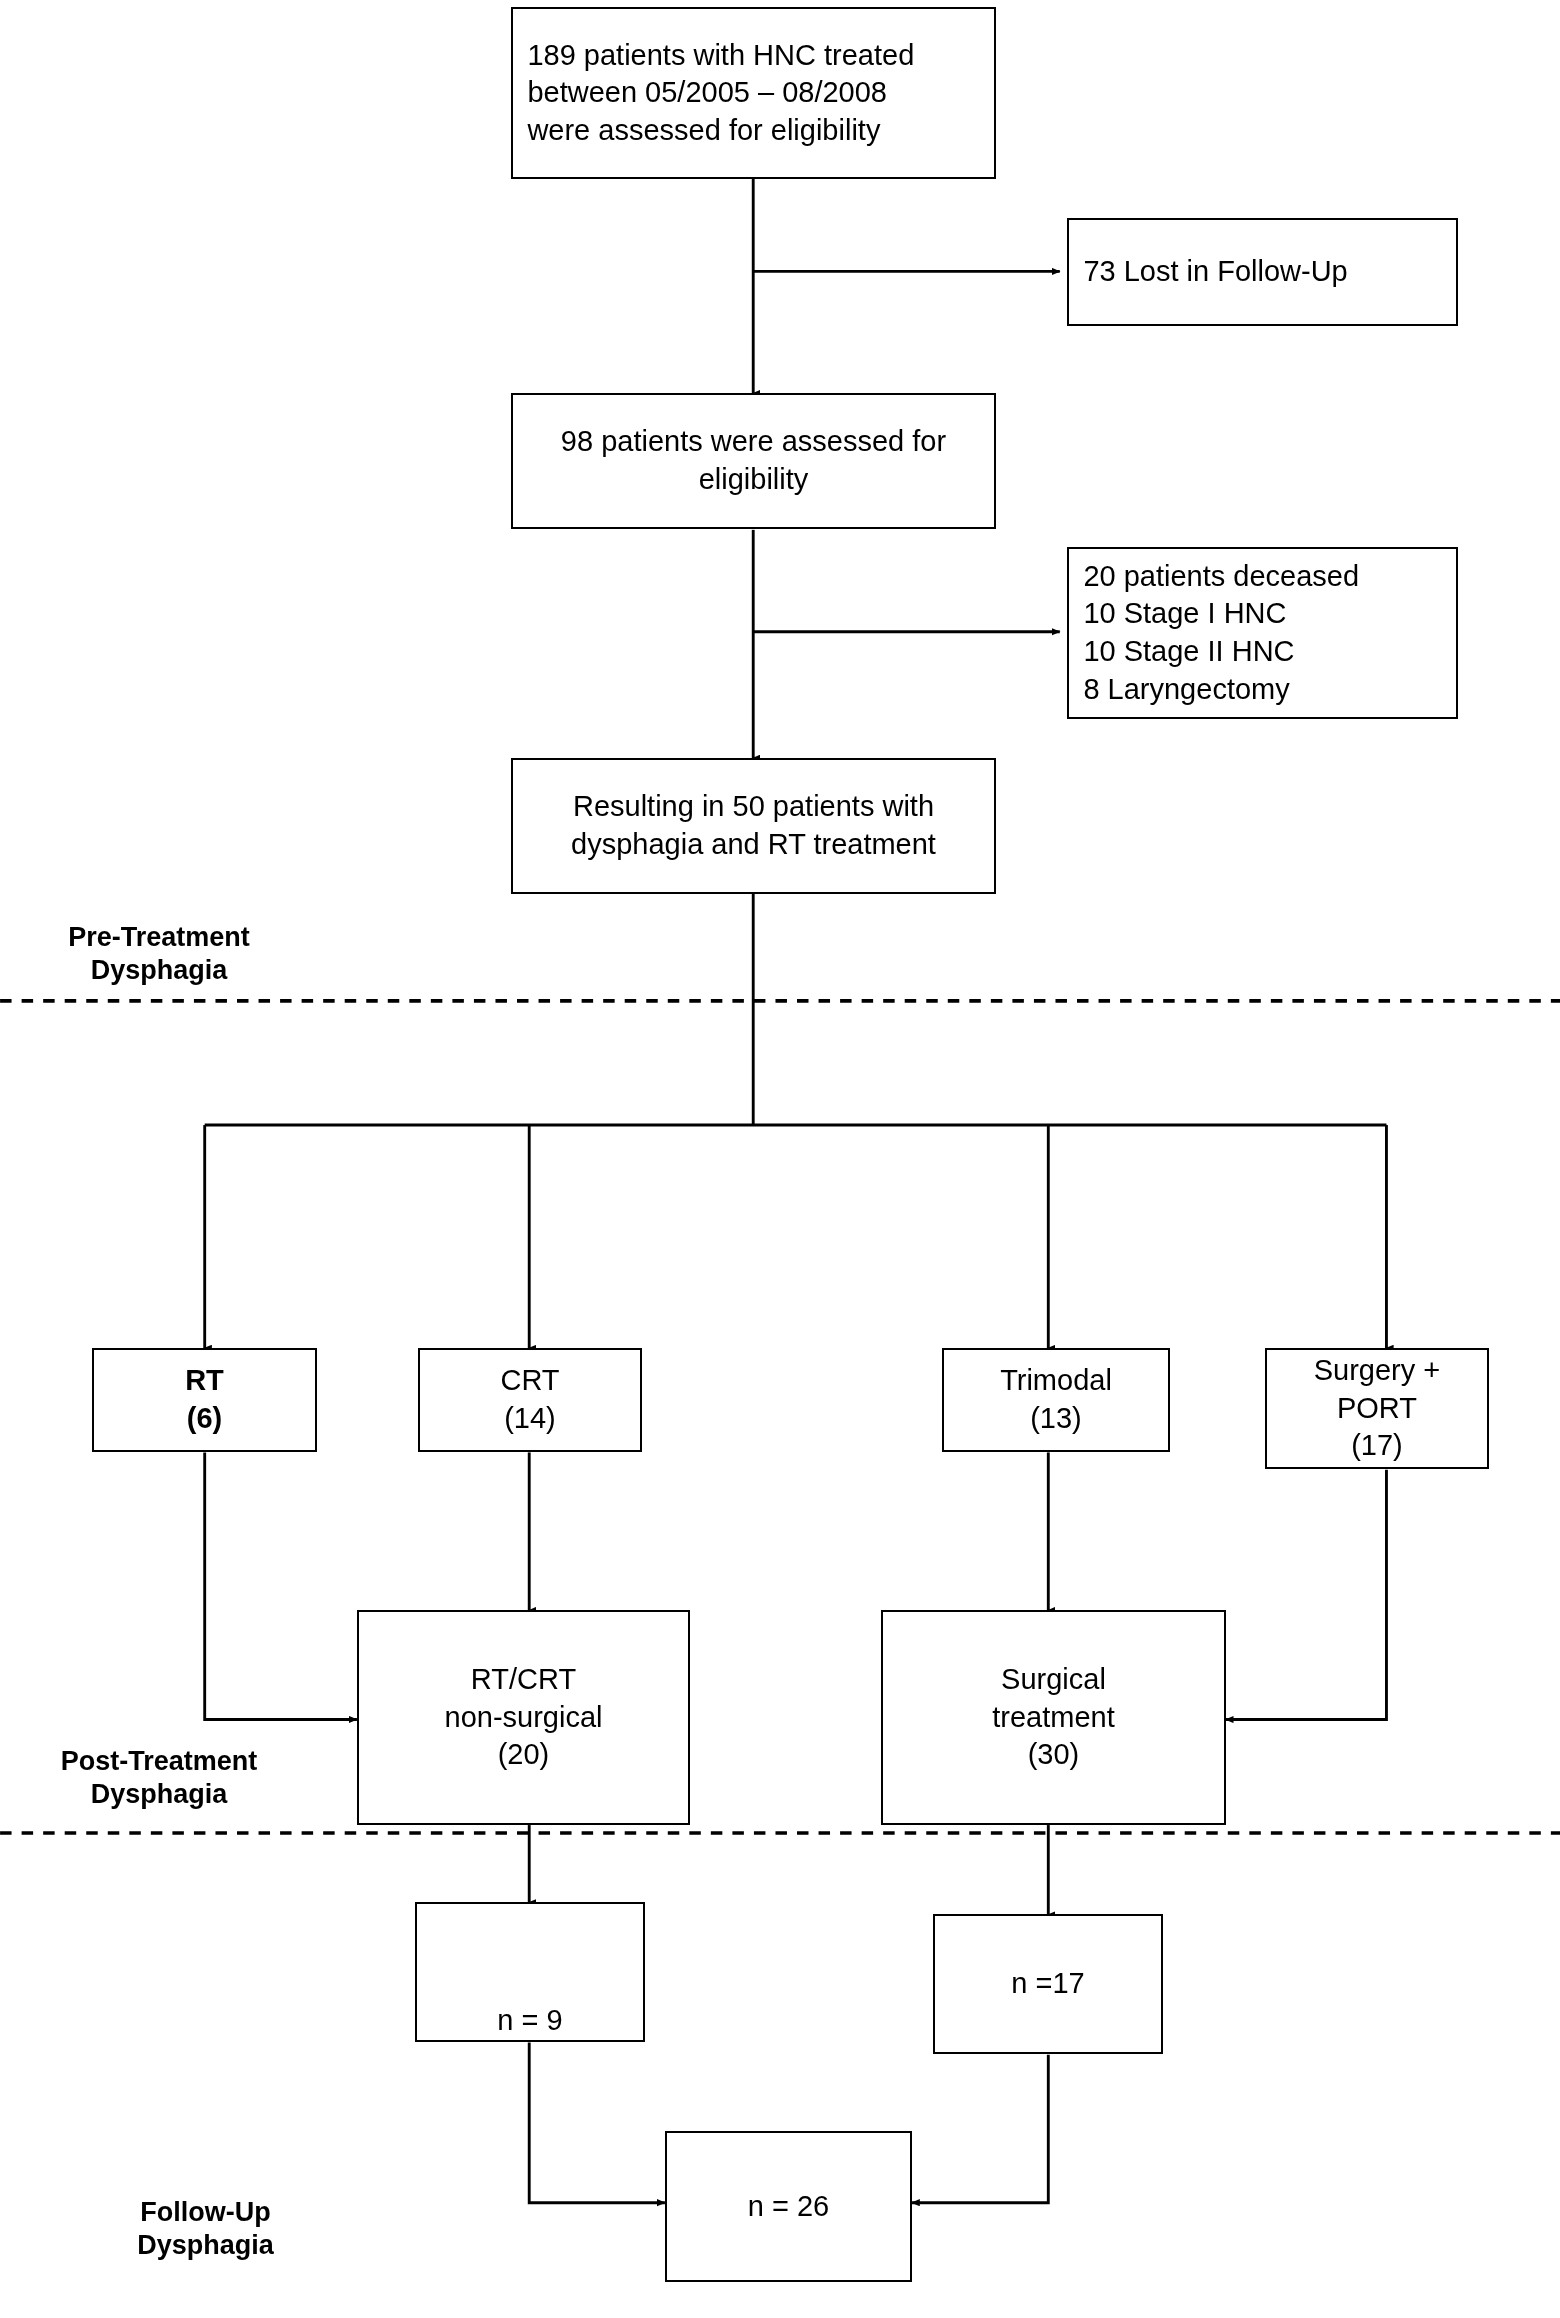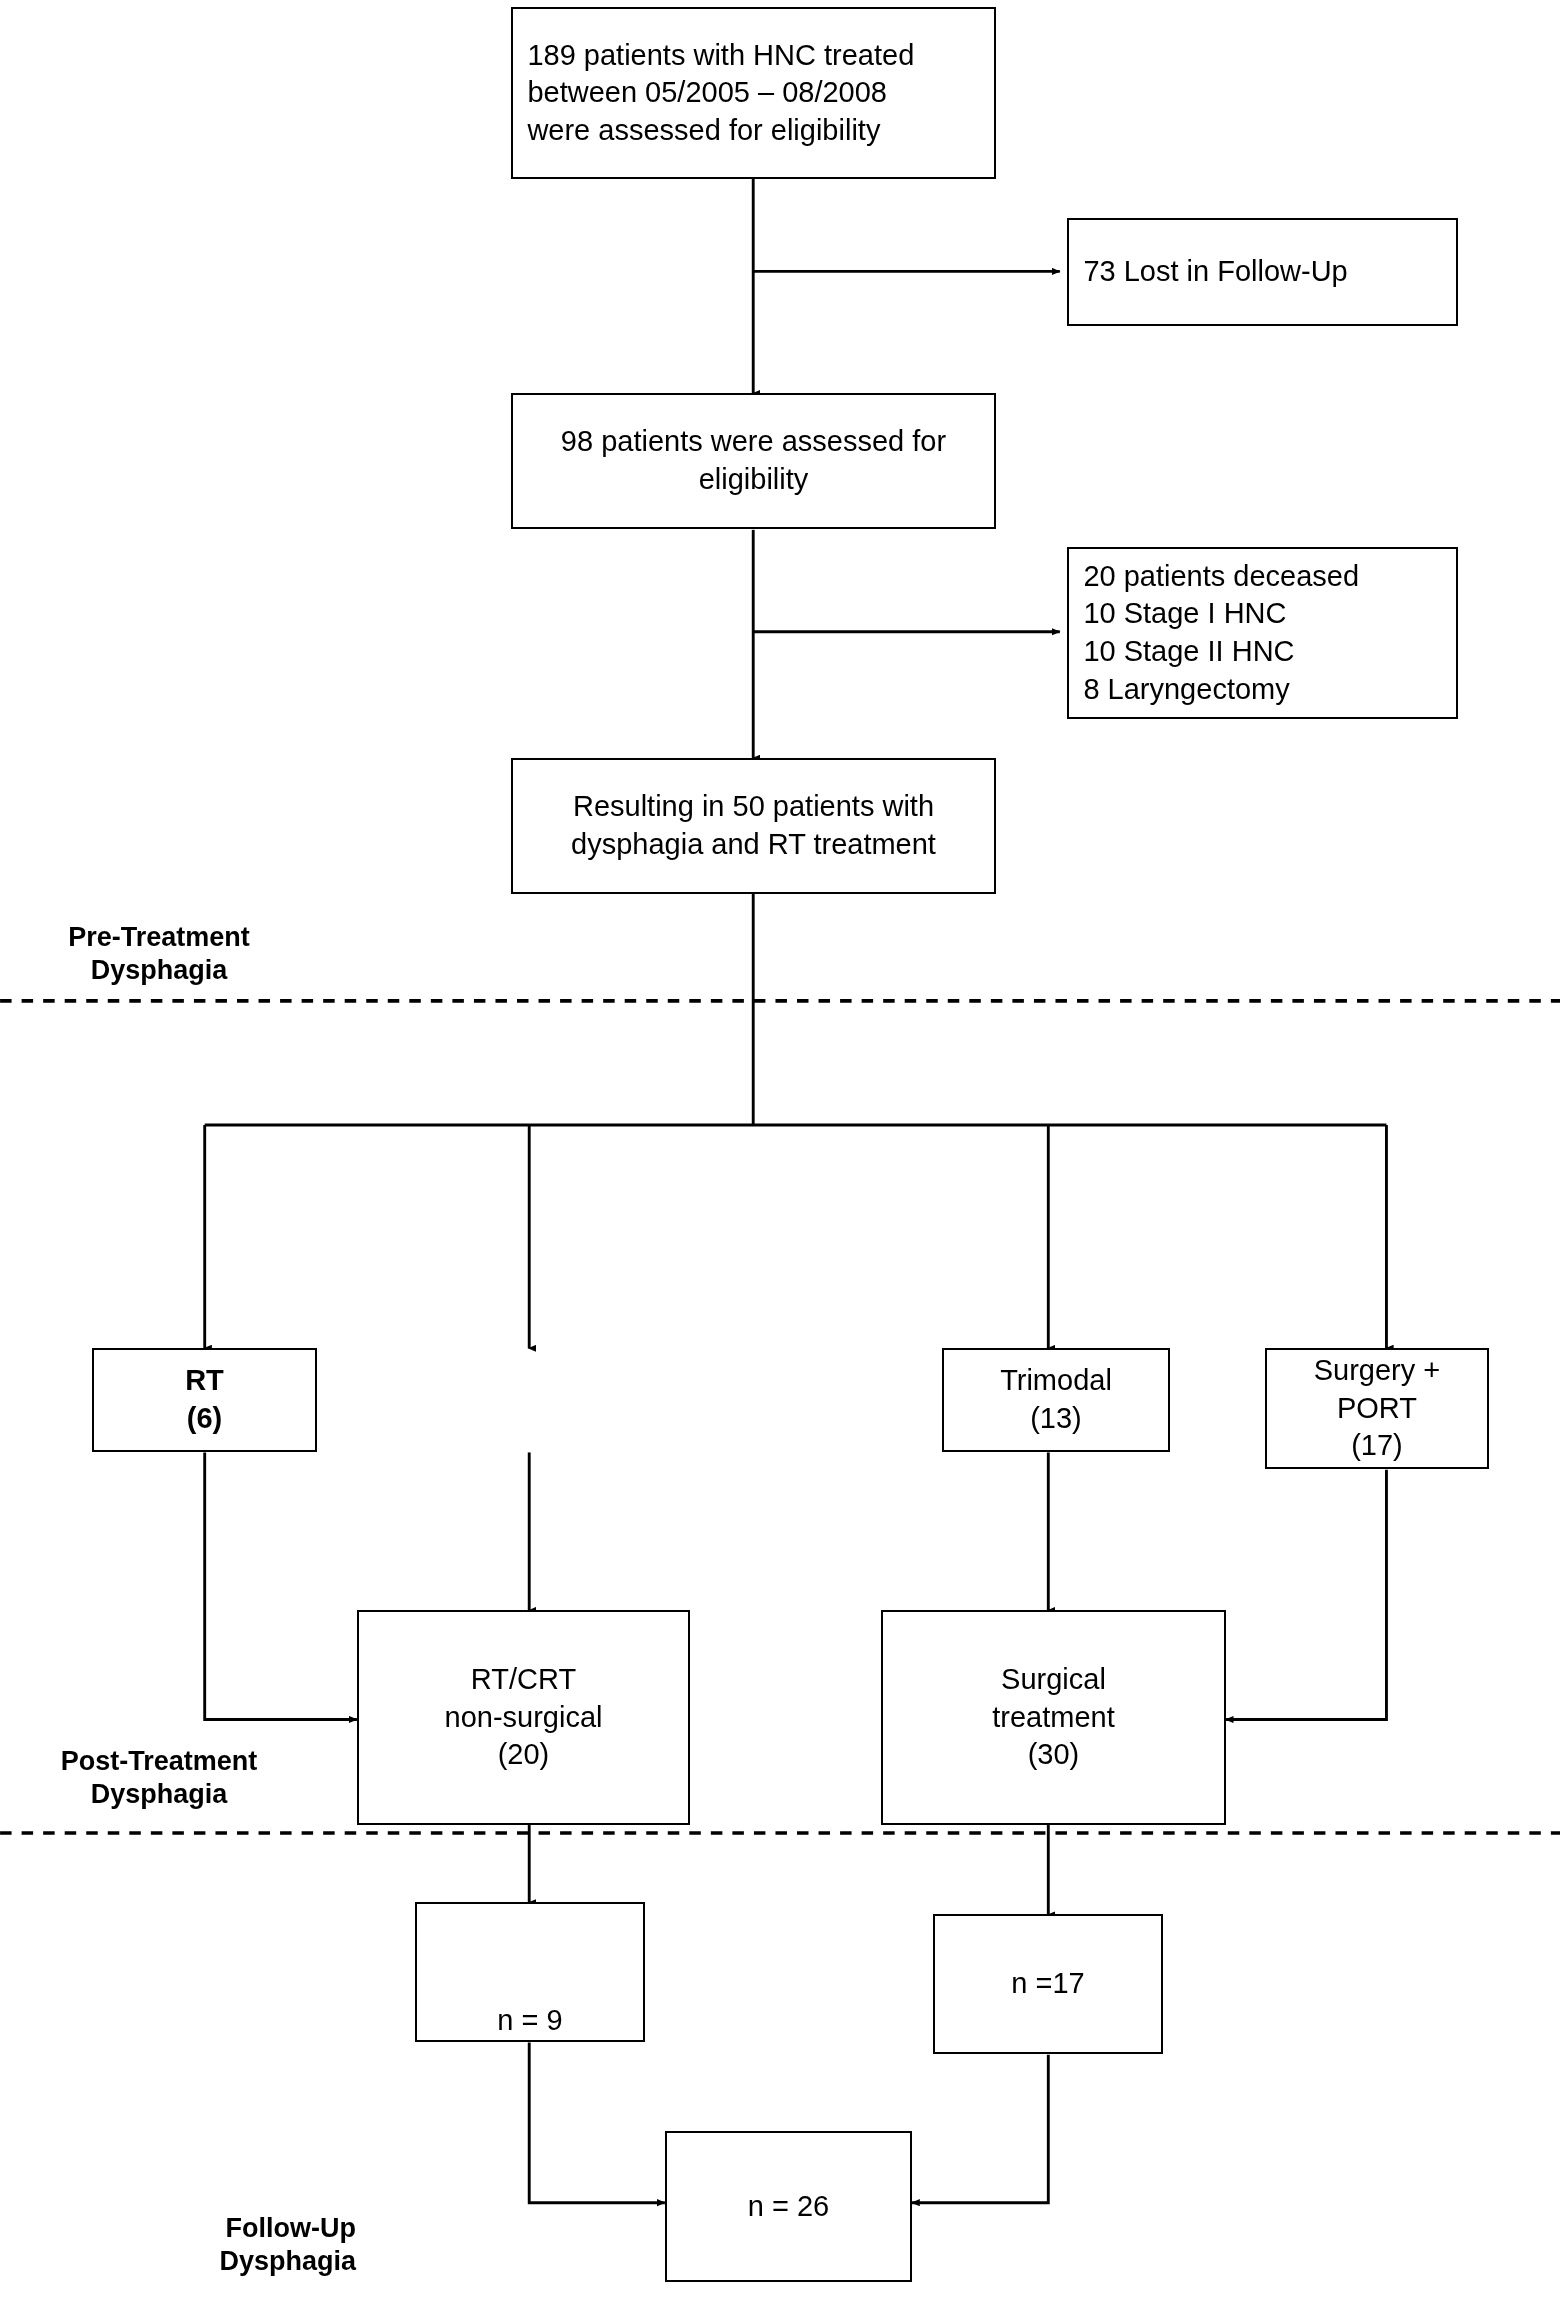--- a/index.html
+++ b/index.html
@@ -55,21 +55,21 @@
   .stage-label {
     position: absolute;
     font-family: "Liberation Sans", sans-serif;
     font-size: 27px;
     font-weight: bold;
     line-height: 1.22;
     color: #000000;
     white-space: pre-line;
   }
   .stage-label.center { text-align: center; }
-  .stage-label.left { text-align: right; margin-top: 16px; }
+  .stage-label.left { text-align: center; }
 </style>
 </head>
 <body>
 
 <div id="flow-root">
 
   <svg id="flow-svg" viewBox="0 0 2174 3230" xmlns="http://www.w3.org/2000/svg">
     <defs>
       <marker id="arrowDown" markerWidth="16" markerHeight="16" refX="5" refY="10" orient="auto" markerUnits="userSpaceOnUse">
         <path d="M0,0 L10,0 L5,12 Z" fill="#000000"></path>
@@ -147,20 +147,24 @@
   <div class="node-box" style="left:511px; top:758px; width:485px; height:136px;">
     <div class="node-text justify-ish">Resulting in  50 patients  with
 dysphagia and RT treatment</div>
   </div>
 
   <div class="node-box" style="left:92px; top:1348px; width:225px; height:104px;font-weight:bold;">
     <div class="node-text">RT
 (6)</div>
   </div>
 
+  <div class="node-box" style="left:418px; top:1348px; width:224px; height:104px;">
+    <div class="node-text">CRT
+(14)</div>
+  </div>
 
   <div class="node-box" style="left:942px; top:1348px; width:228px; height:104px;">
     <div class="node-text">Trimodal
 (13)</div>
   </div>
 
   <div class="node-box" style="left:1265px; top:1348px; width:224px; height:121px;">
     <div class="node-text">Surgery +
 PORT
 (17)</div>

